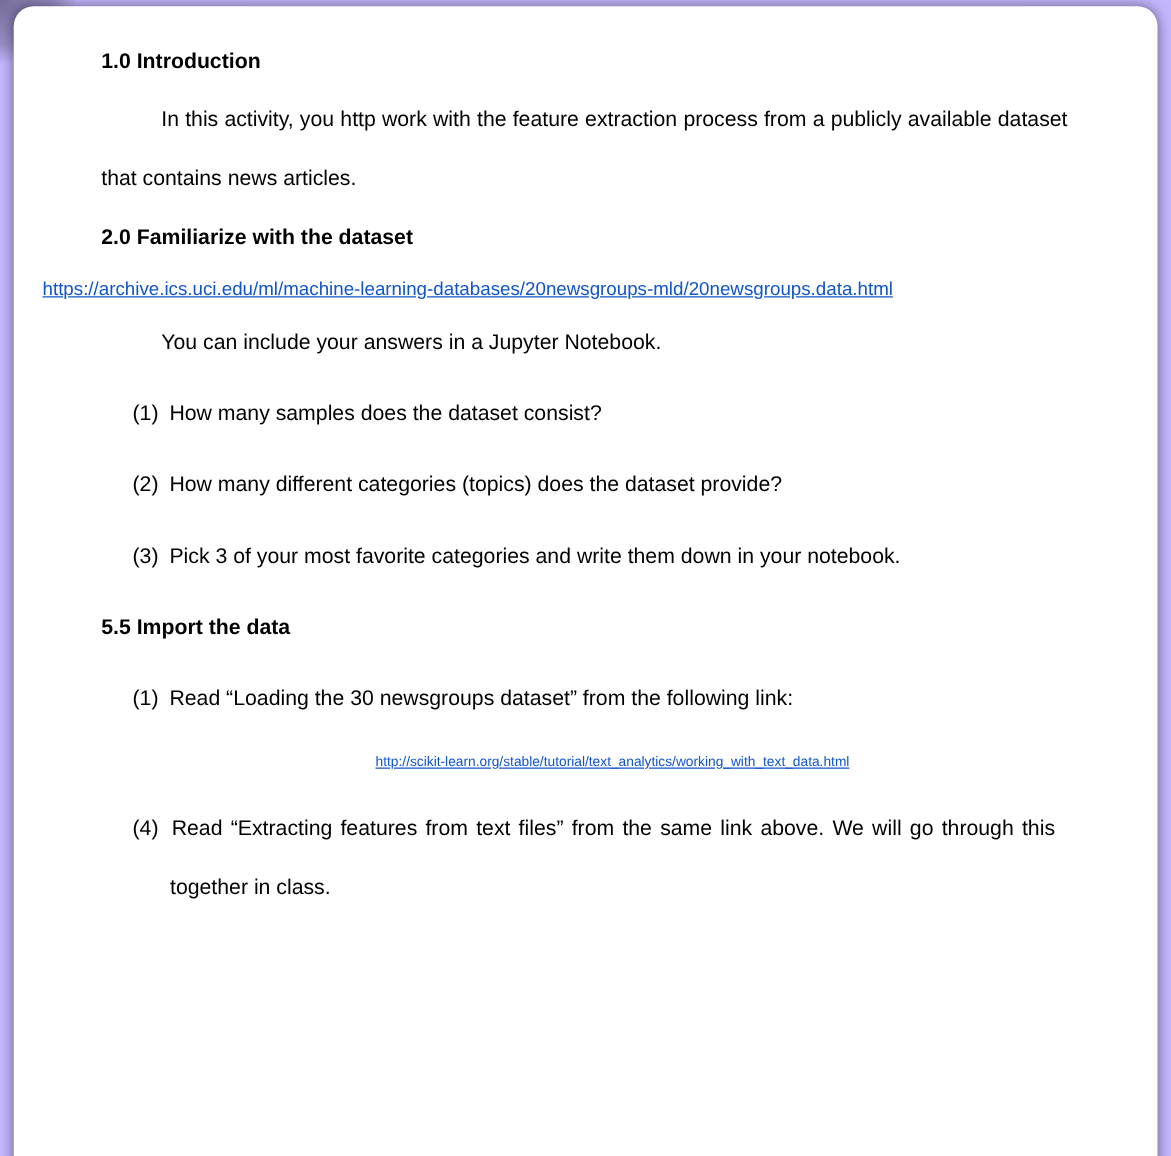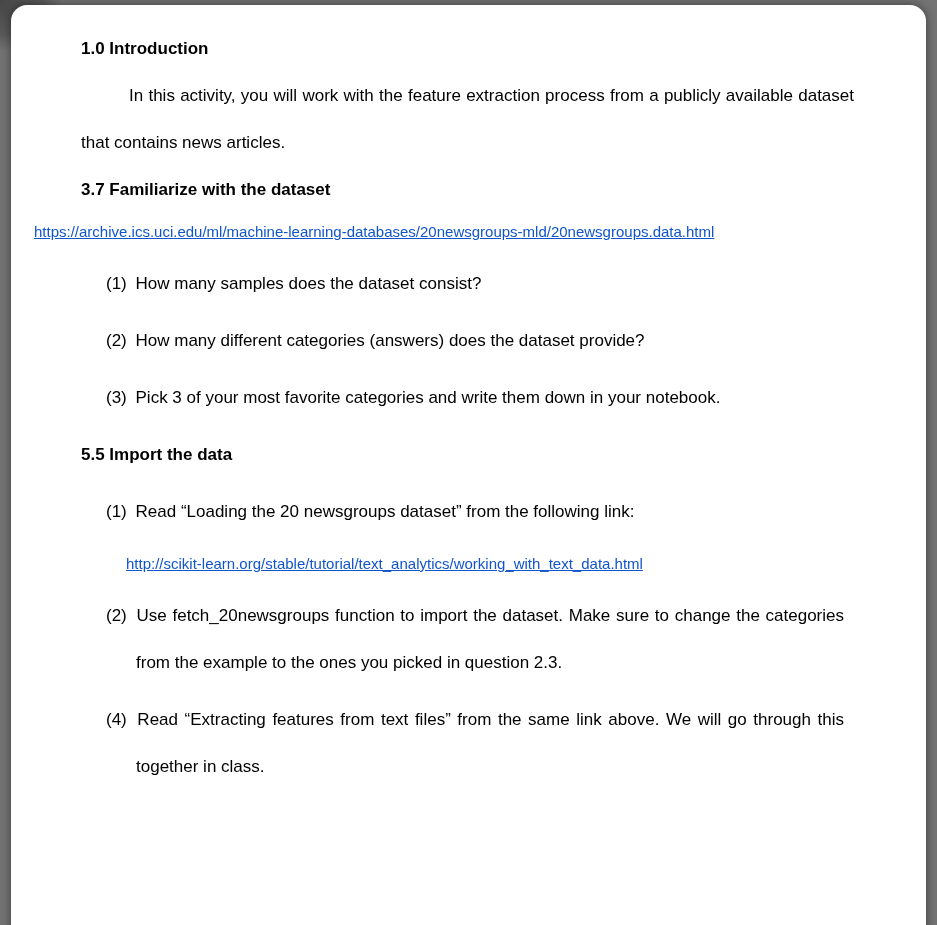--- a/index.html
+++ b/index.html
@@ -12,21 +12,21 @@
     overflow: hidden;
     background: #ffffff;
     font-family: "Liberation Sans", "DejaVu Sans", sans-serif;
     color: #000000;
   }
   .canvas {
     position: relative;
     width: 937px;
     height: 925px;
     overflow: hidden;
-    background: #737373;
+    background: #c4b5fd;
   }
   
   .corner-accent {
     position: absolute;
     top: 0;
     left: 0;
     width: 78px;
     height: 66px;
     background: radial-gradient(ellipse 78px 64px at 0px 0px,
                 rgba(0,0,0,0.40) 0%,
@@ -66,22 +66,23 @@
   }
   .linkline {
     margin: 0 -40px 0 -47px;
     line-height: 37px;
     font-size: 15px;
     white-space: nowrap;
   }
   .sublink {
     margin: 0;
     padding-left: 45px;
+    text-align: center;
     line-height: 37px;
-    font-size: 15px;
+    font-size: 11px;
     white-space: nowrap;
   }
   .doclink {
     color: #1155cc;
     cursor: pointer;
   }
   .item {
     margin: 10px;
     padding-left: 45px;
     text-indent: -30px;
@@ -96,60 +97,57 @@
 </head>
 <body>
 
 <div class="canvas">
   <div class="corner-accent"></div>
   <div class="page">
     <div class="content">
 
       <h2 class="heading">1.0 Introduction</h2>
 
-      <p class="para indent">In this activity, you will work with the feature extraction process from a publicly available dataset that contains news articles.</p>
+      <p class="para indent">In this activity, you http work with the feature extraction process from a publicly available dataset that contains news articles.</p>
 
-      <h2 class="heading">3.7 Familiarize with the dataset</h2>
+      <h2 class="heading">2.0 Familiarize with the dataset</h2>
 
 
       <div class="linkline">
         <a href="#" class="doclink">https://archive.ics.uci.edu/ml/machine-learning-databases/20newsgroups-mld/20newsgroups.data.html</a>
       </div>
 
+      <p class="para indent">You can include your answers in a Jupyter Notebook.</p>
 
       <div class="item">
         <span class="num">(1)</span>
         <span class="itext">How many samples does the dataset consist?</span>
       </div>
 
       <div class="item">
         <span class="num">(2)</span>
-        <span class="itext">How many different categories (answers) does the dataset provide?</span>
+        <span class="itext">How many different categories (topics) does the dataset provide?</span>
       </div>
 
       <div class="item">
         <span class="num">(3)</span>
         <span class="itext">Pick 3 of your most favorite categories and write them down in your notebook.</span>
       </div>
 
       <h2 class="heading">5.5 Import the data</h2>
 
       <div class="item">
         <span class="num">(1)</span>
-        <span class="itext">Read “Loading the 20 newsgroups dataset” from the following link:</span>
+        <span class="itext">Read “Loading the 30 newsgroups dataset” from the following link:</span>
       </div>
 
       <div class="sublink">
         <a href="#" class="doclink">http://scikit-learn.org/stable/tutorial/text_analytics/working_with_text_data.html</a>
       </div>
 
-      <div class="item justify">
-        <span class="num">(2)</span>
-        <span class="itext">Use fetch_20newsgroups function to import the dataset. Make sure to change the categories from the example to the ones you picked in question 2.3.</span>
-      </div>
 
 
       <div class="item justify">
         <span class="num">(4)</span>
         <span class="itext">Read “Extracting features from text files” from the same link above. We will go through this together in class.</span>
       </div>
 
     </div>
   </div>
 </div>

